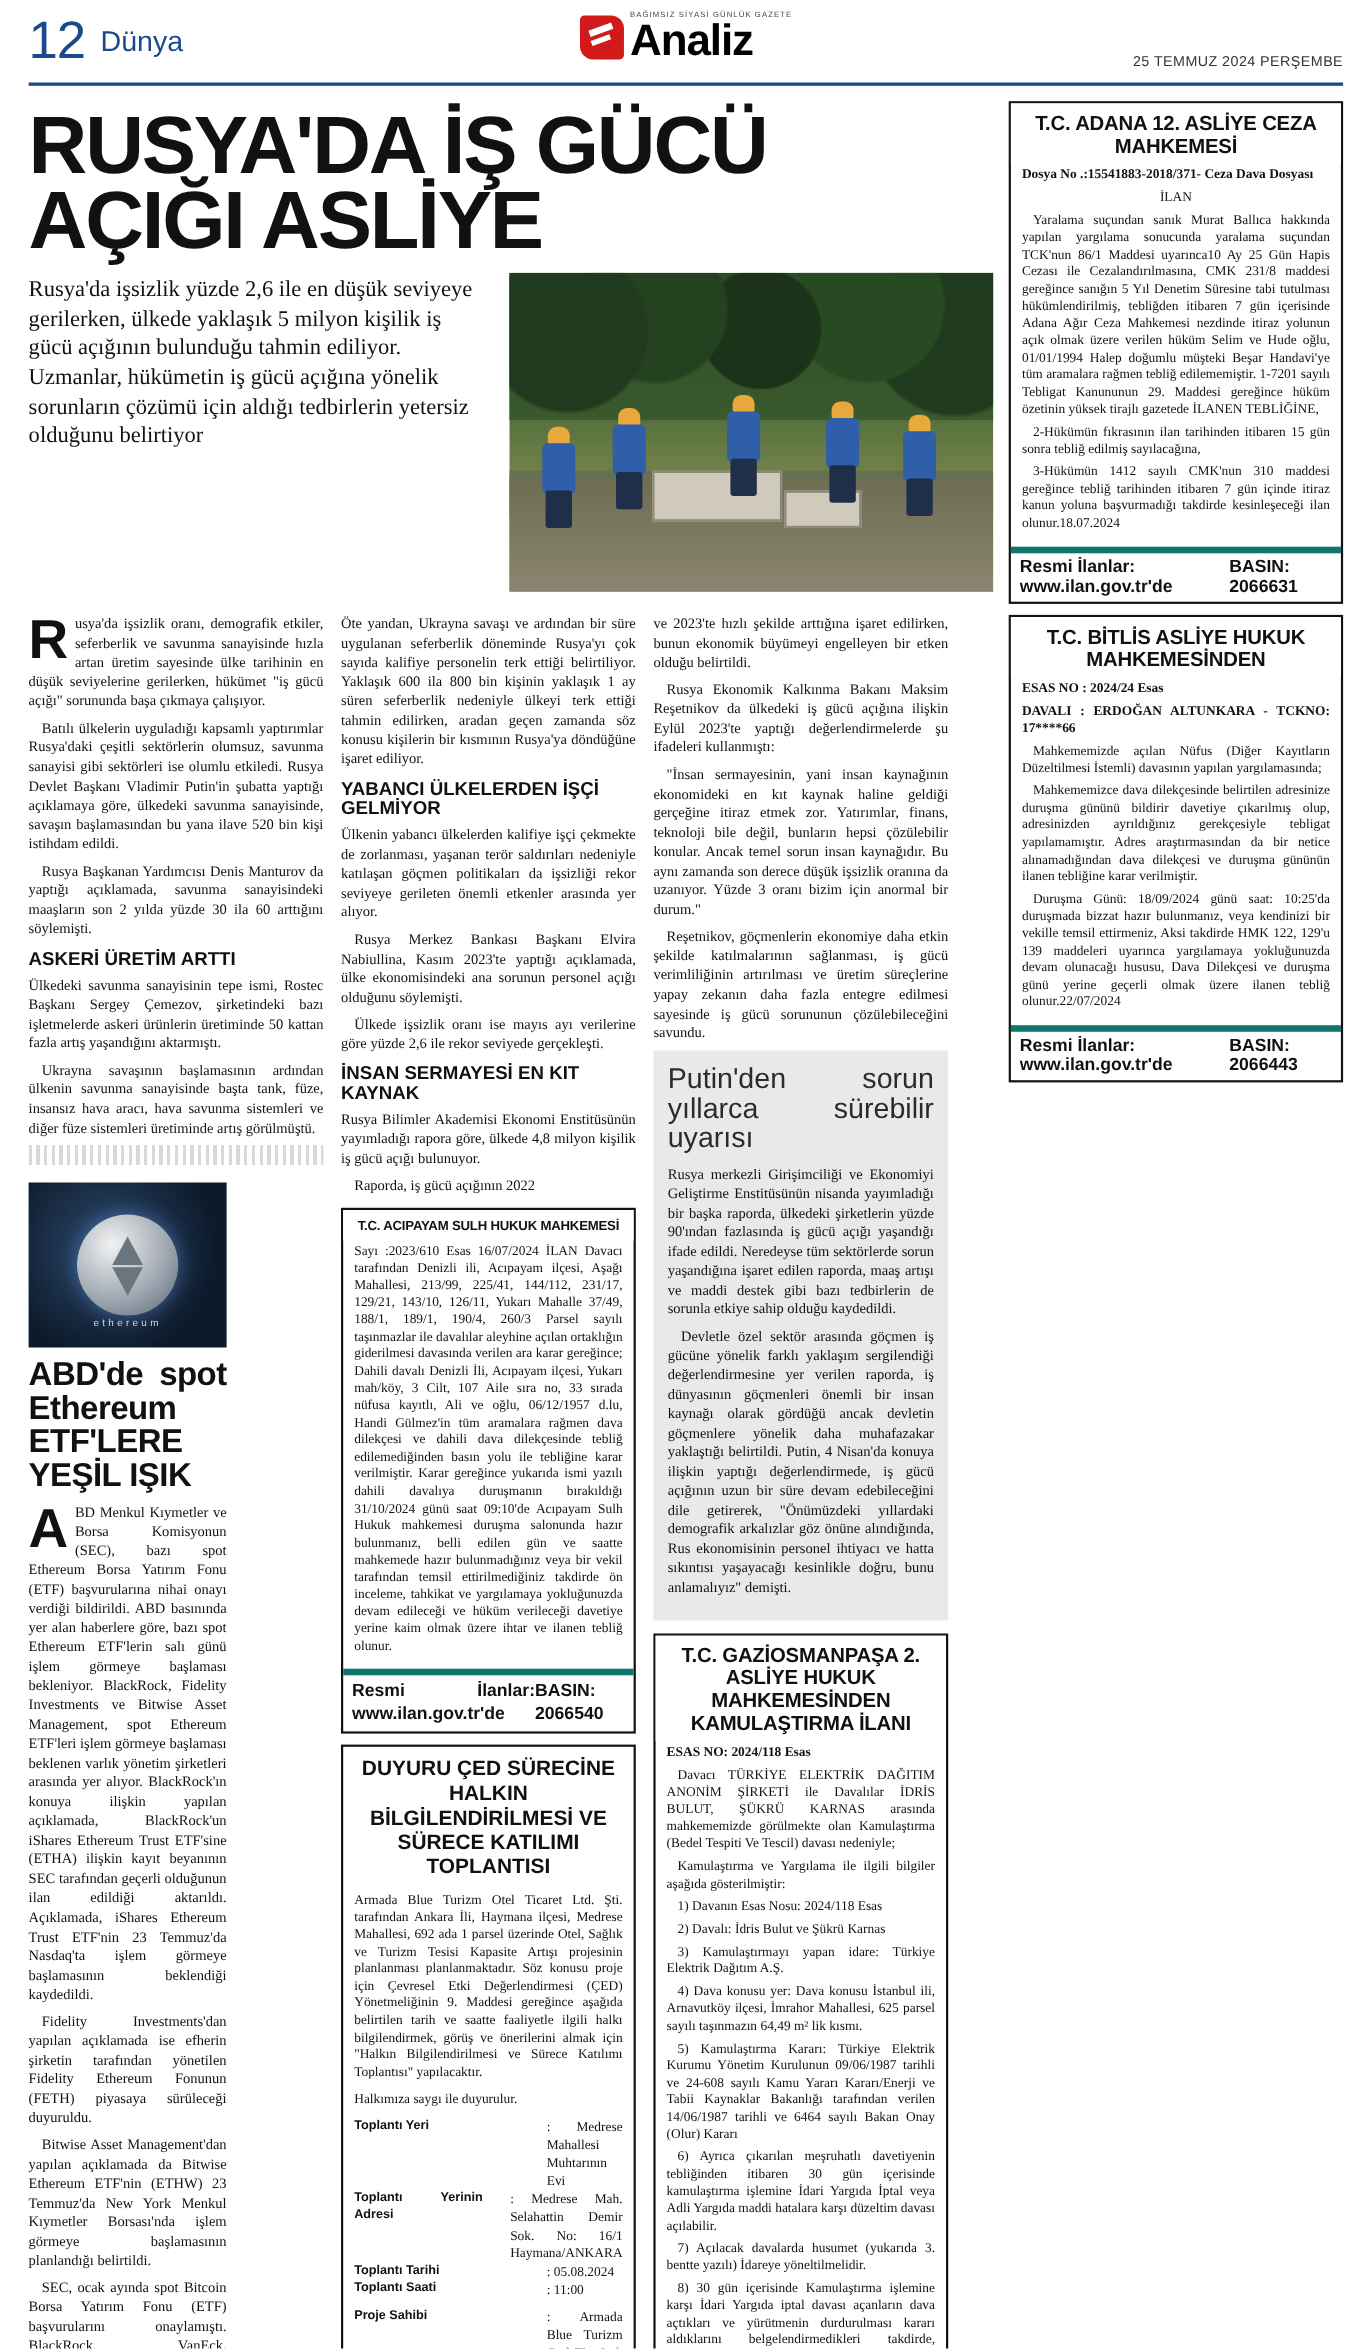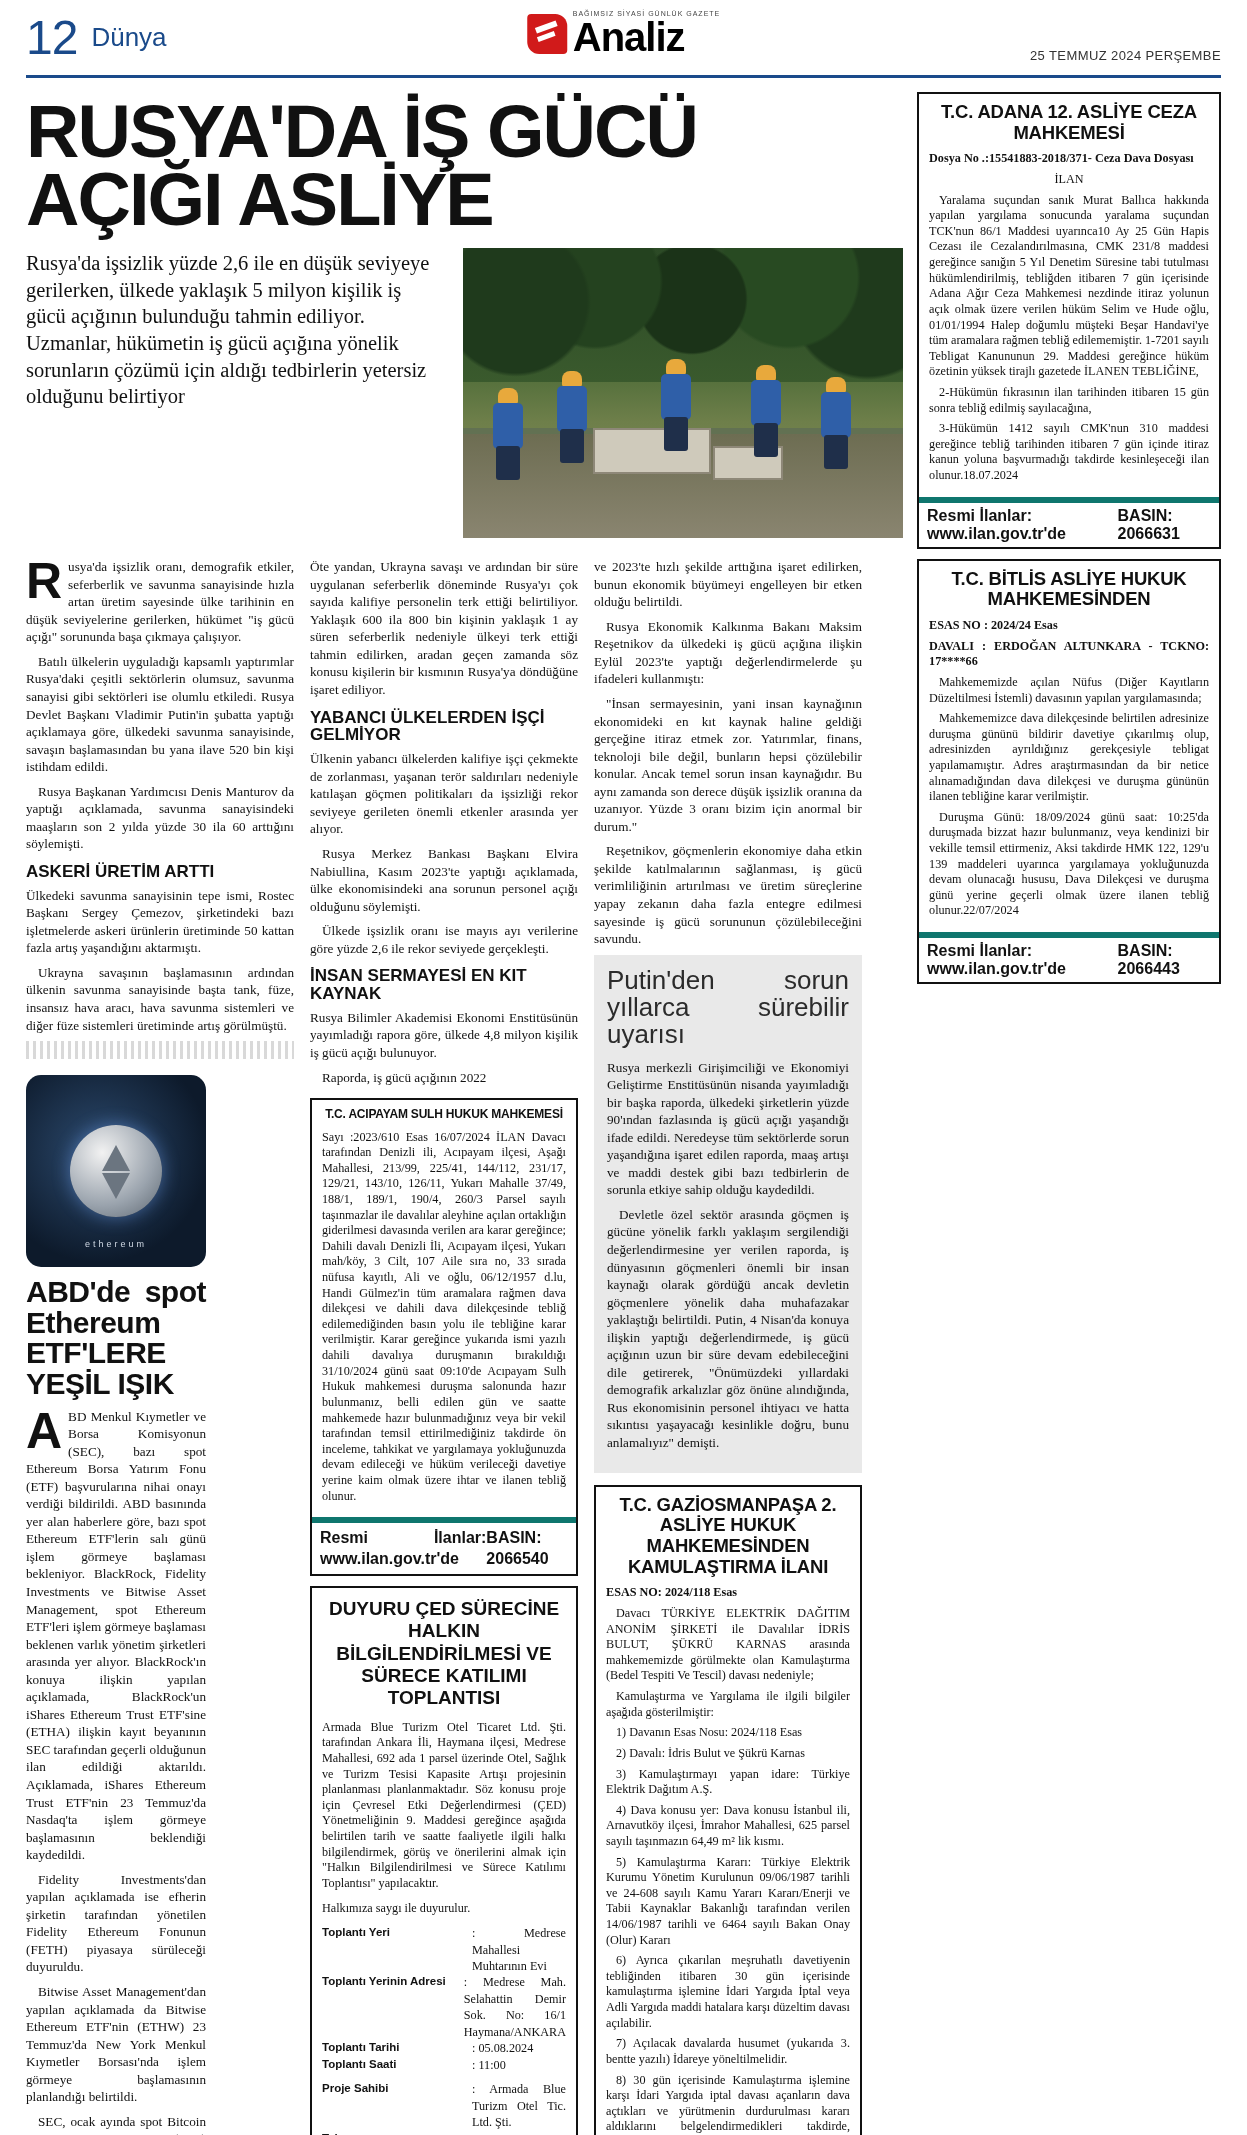--- a/index.html
+++ b/index.html
@@ -65,42 +65,42 @@
   .subhead { font-family:"Liberation Sans", sans-serif; font-weight:bold; font-size:17px; line-height:1.05; margin:10px 0 6px 0; text-align:left; }
 
   
   .gray-box { background:#e9e9e9; padding:12px 13px 14px 13px; }
   .gray-box h3 { font-family:"Liberation Sans", sans-serif; font-size:26px; line-height:1.05; font-weight:normal; color:#2b2b2b; margin:0 0 10px 0; }
   .gray-box p { font-size:13.2px; line-height:1.33; text-align:justify; margin:0 0 7px 0; text-indent:12px; }
   .gray-box p.first { text-indent:0; }
 
   
   .eth-wrap { width:180px; margin-top:16px; }
-  .eth-img { width:180px; height:192px; position:relative; overflow:hidden; background:radial-gradient(circle at 40% 40%, #2c4a6e, #0d1a2b 70%);border-radius:15px; }
+  .eth-img { width:180px; height:150px; position:relative; overflow:hidden; background:radial-gradient(circle at 40% 40%, #2c4a6e, #0d1a2b 70%); }
   .eth-coin { position:absolute; left:50%; top:50%; transform:translate(-50%,-50%); width:92px; height:92px; border-radius:50%; background:radial-gradient(circle at 35% 30%, #f2f2f2, #9aa3ad 60%, #5c6670); box-shadow:0 0 18px rgba(120,170,255,.45); }
   .eth-glyph { position:absolute; left:50%; top:50%; transform:translate(-50%,-50%); width:0; height:0; }
   .eth-glyph:before { content:""; position:absolute; left:-14px; top:-26px; width:0;height:0; border-left:14px solid transparent; border-right:14px solid transparent; border-bottom:26px solid #6b7580; }
   .eth-glyph:after { content:""; position:absolute; left:-14px; top:2px; width:0;height:0; border-left:14px solid transparent; border-right:14px solid transparent; border-top:26px solid #6b7580; }
   .eth-label { position:absolute; left:50%; bottom:16px; transform:translateX(-50%); font-family:"Liberation Sans", sans-serif; font-size:9px; letter-spacing:3px; color:#cfd8e3; }
   .eth-head { font-family:"Liberation Sans", sans-serif; font-weight:bold; font-size:30px; line-height:1.02; margin:10px 0 8px 0; letter-spacing:-.5px; }
   .eth-body { font-size:13.2px; line-height:1.33; text-align:justify; }
   .eth-body p { margin:0 0 7px 0; text-indent:12px; }
   .eth-body p.first { text-indent:0; }
 
   
   .ilan { border:2px solid #111; margin-bottom:10px; background:#fff; }
   .ilan-title { background:#fff; padding:8px 10px 6px 10px; text-align:center; font-family:"Liberation Sans", sans-serif; font-weight:bold; font-size:12px; line-height:1.12; letter-spacing:-.2px; }
   .ilan-title.big { font-size:18.5px; }
   .ilan-body { padding:2px 10px 8px 10px; font-size:12.2px; line-height:1.28; text-align:justify; }
   .ilan-body p { margin:0 0 5px 0; text-indent:10px; }
   .ilan-body p.first { text-indent:0; }
   .ilan-body .c { text-align:center; text-indent:0; }
   .ilan-foot { display:flex; justify-content:space-between; border-top:6px solid #0f766e; padding:4px 8px; font-family:"Liberation Sans", sans-serif; font-size:16px; font-weight:bold; }
 
-  .kv { display:flex; font-size:12.2px; line-height:1.35; }
+  .kv { display:flex; font-size:12.2px; line-height:1.35;gap:25px; }
   .kv .k { width:150px; font-weight:bold; font-family:"Liberation Sans", sans-serif; font-size:11.5px; }
   .kv .v { flex:1; }
 
   .duyuru-head { text-align:center; font-family:"Liberation Sans", sans-serif; font-weight:bold; font-size:19px; line-height:1.18; padding:10px 8px 8px 8px; }
   .squiggle { height:18px; background:repeating-linear-gradient(90deg,#cfcfcf 0 3px, transparent 3px 7px); opacity:.8; margin-bottom:6px; }
 </style>
 </head>
 <body>
 
 <div class="page">

